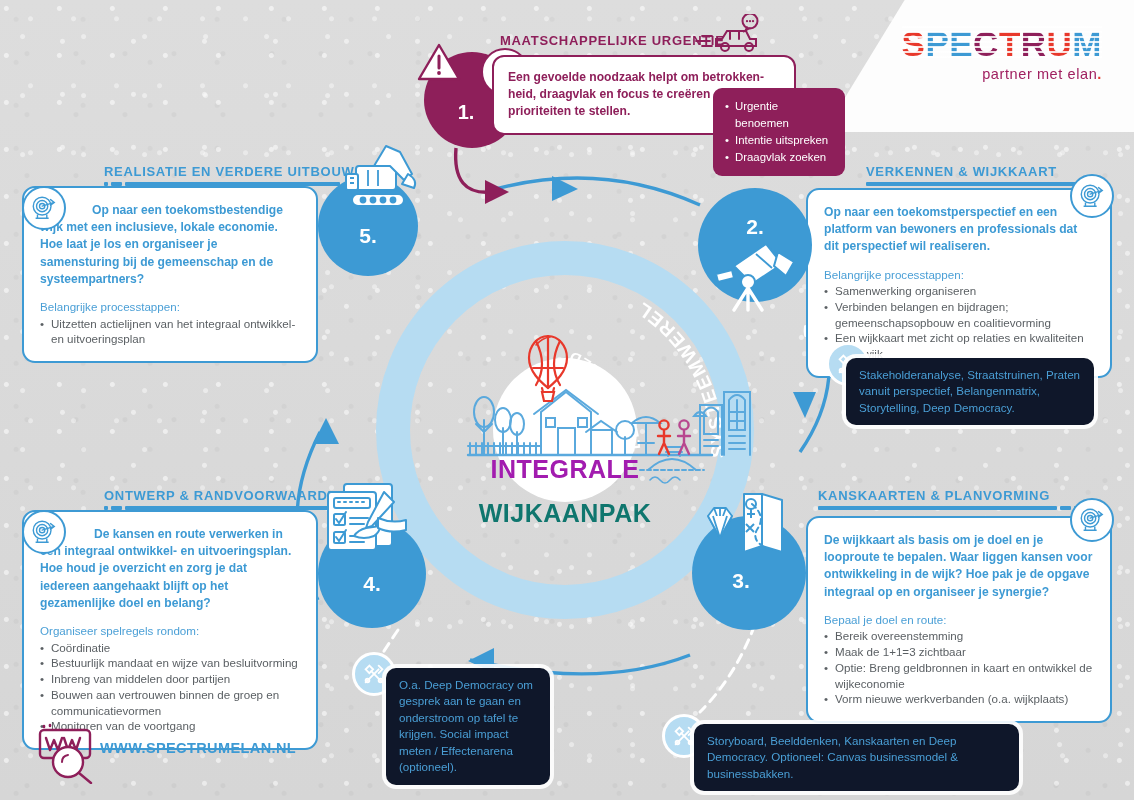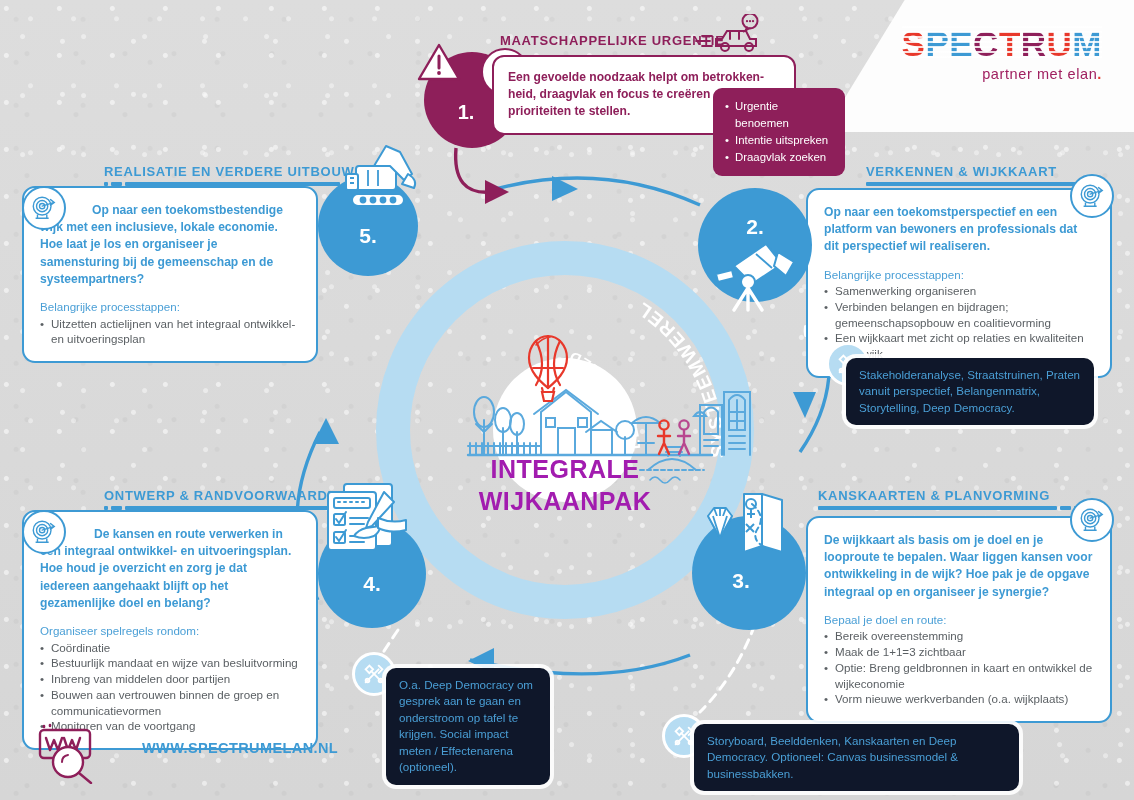--- a/index.html
+++ b/index.html
@@ -102,26 +102,26 @@
   }
   .toolicon{
     position:absolute; width:44px; height:44px; border-radius:50%;
     background:#b6dcf2; border:3px solid #fff; display:flex; align-items:center; justify-content:center;
   }
   .targeticon{
     position:absolute; width:44px; height:44px; border-radius:50%;
     background:#fff; border:2.5px solid #3d9ad4; display:flex; align-items:center; justify-content:center;
   }
   .ct-1{ font-size:25px; font-weight:700; color:#a21caf; letter-spacing:.5px;}
-  .ct-2{ font-size:25px; font-weight:700; color:#a21caf; letter-spacing:.5px; margin-top:3px;}
+  .ct-2{ font-size:25px; font-weight:700; color:#0f766e; letter-spacing:.5px; margin-top:15px;}
 
   
   .footer-url{
     position:absolute; left:100px; top:740px; font-size:14.5px; font-weight:700;
-    color:#3d9ad4; letter-spacing:.4px;margin-left:42px;
+    color:#3d9ad4; letter-spacing:.4px;
   }
   svg { display:block; }
 </style>
 </head>
 <body>
 
 <div id="canvas">
   <div class="bgtex"></div>
 
   <svg class="layer" width="1134" height="800" viewBox="0 0 1134 800">

